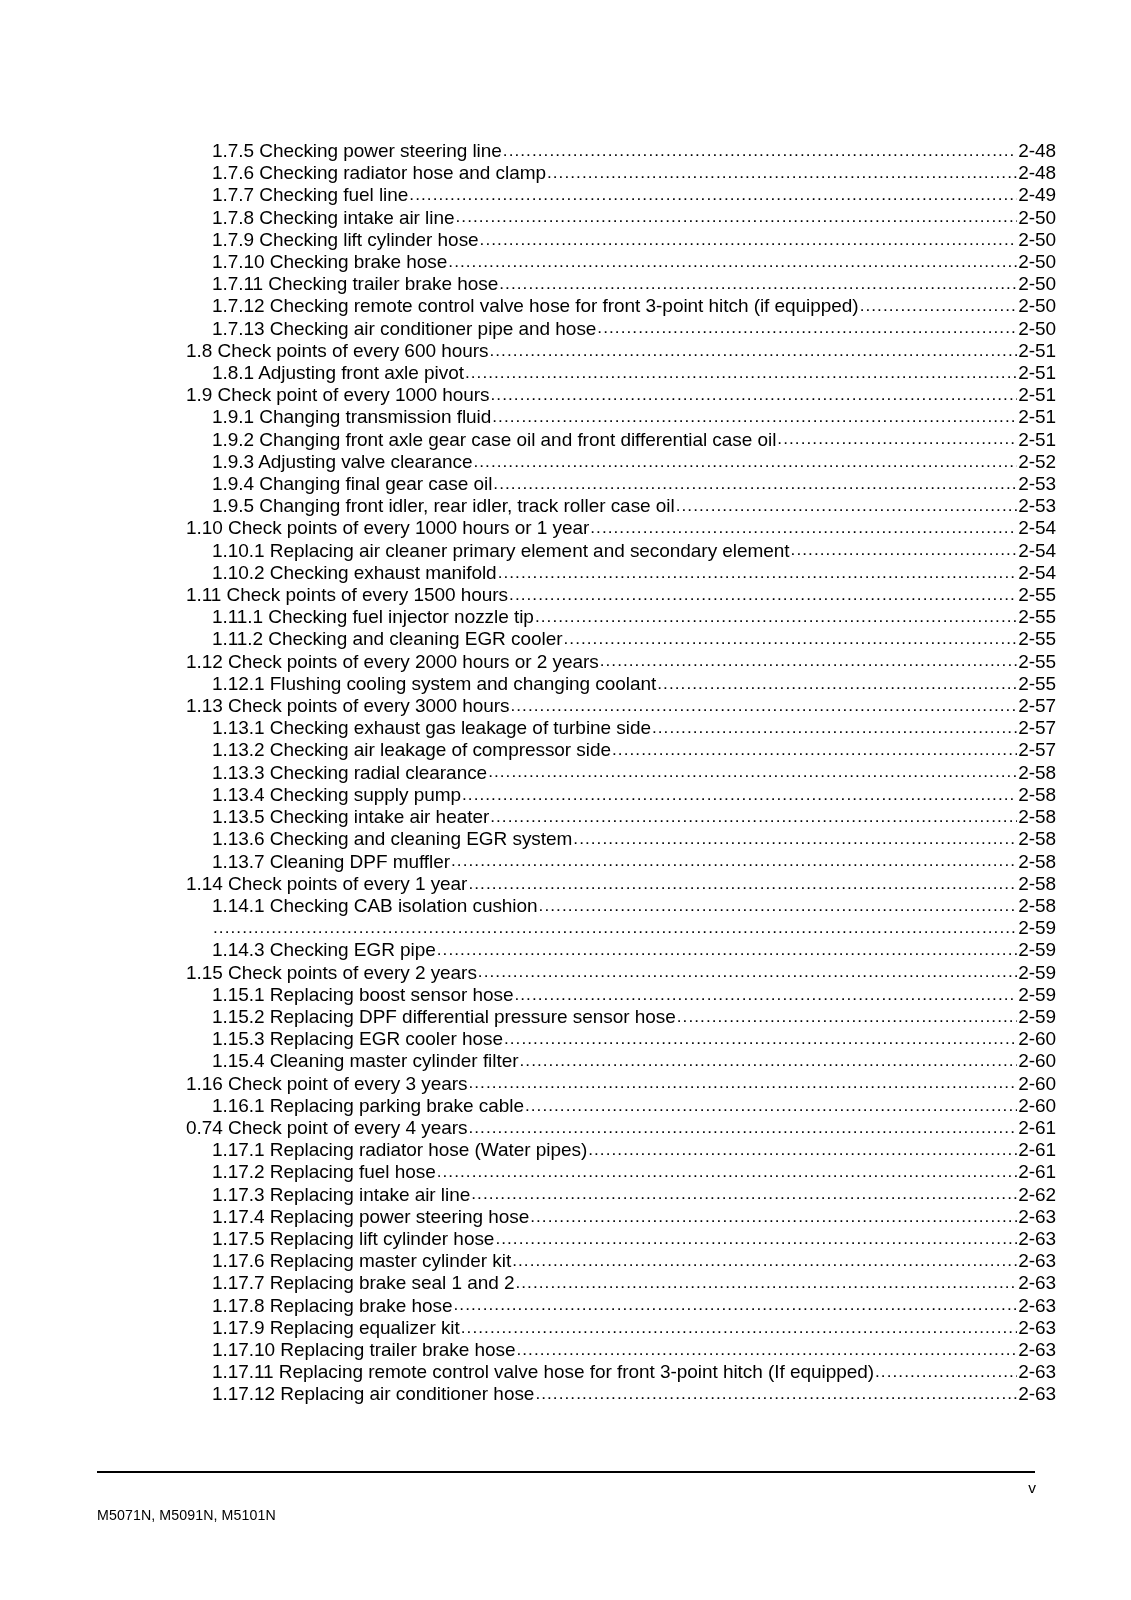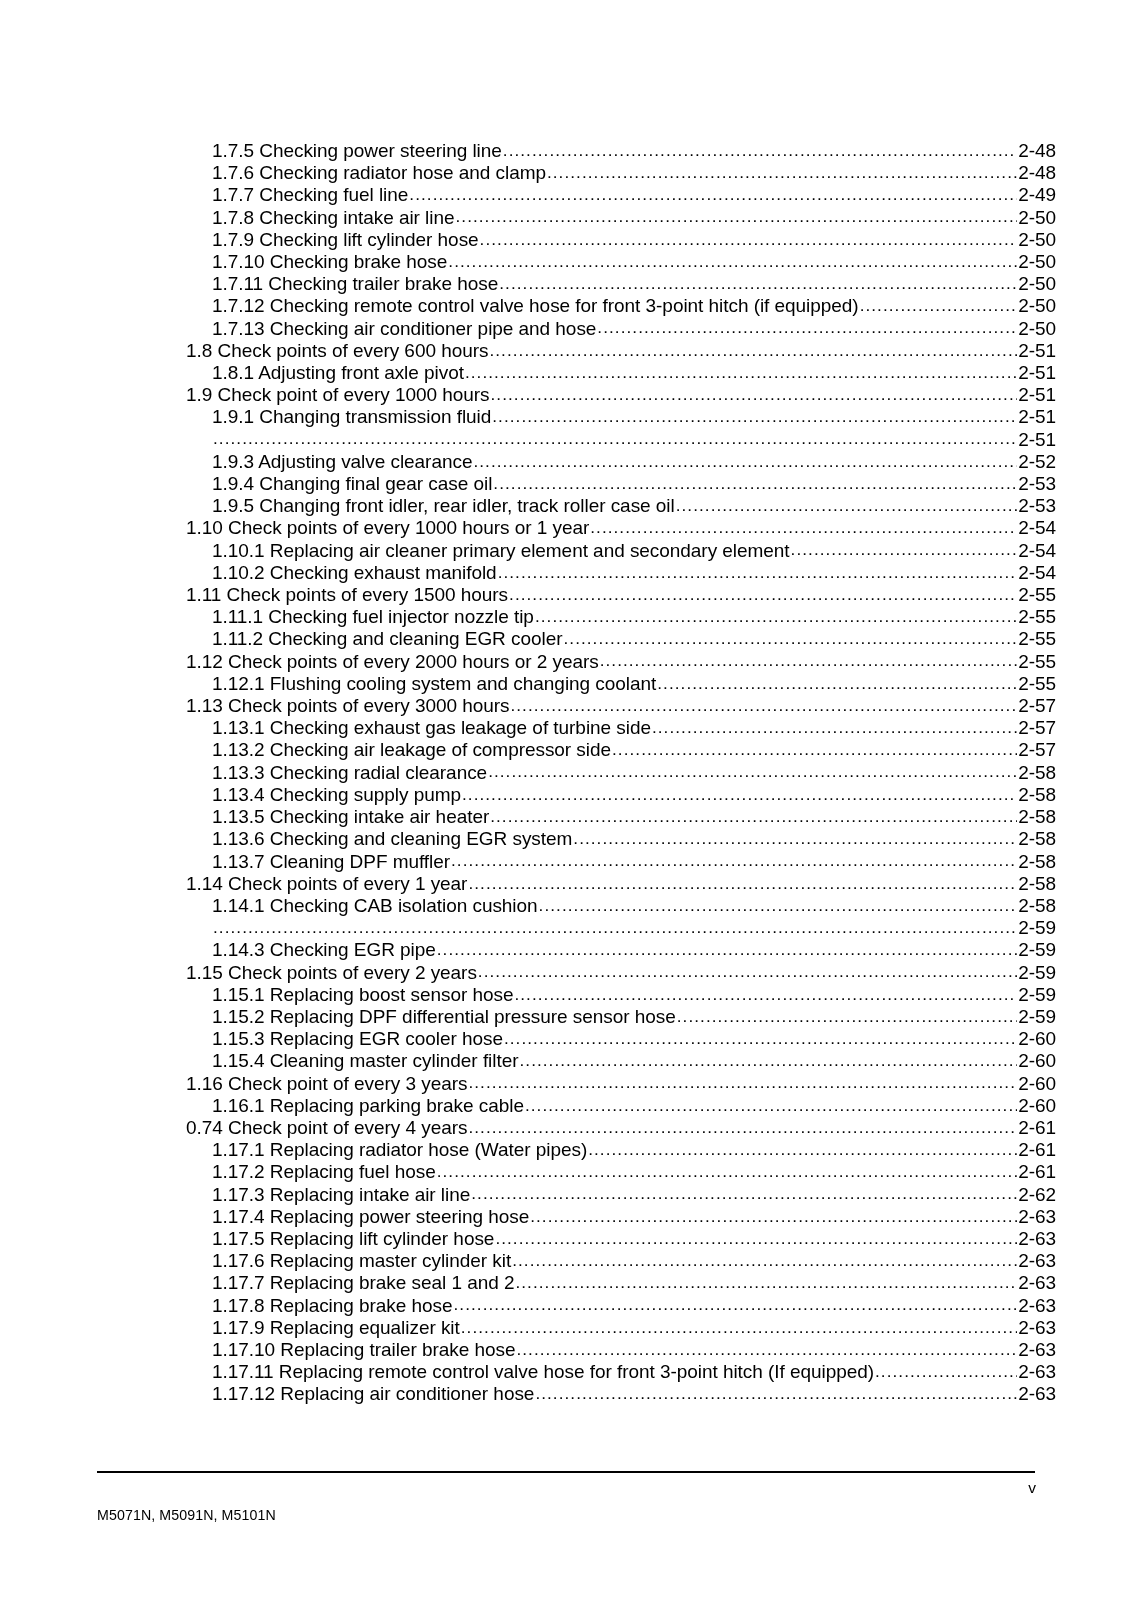--- a/index.html
+++ b/index.html
@@ -172,20 +172,21 @@
         <span class="toc-title">1.9 Check point of every 1000 hours </span>
         <span class="toc-leader"></span>
         <span class="toc-page">2-51</span>
       </div>
       <div class="toc-entry lvl3">
         <span class="toc-title">1.9.1 Changing transmission fluid</span>
         <span class="toc-leader"></span>
         <span class="toc-page">2-51</span>
       </div>
       <div class="toc-entry lvl3">
+        <span class="toc-title">1.9.2 Changing front axle gear case oil and front differential case oil </span>
         <span class="toc-leader"></span>
         <span class="toc-page">2-51</span>
       </div>
       <div class="toc-entry lvl3">
         <span class="toc-title">1.9.3 Adjusting valve clearance </span>
         <span class="toc-leader"></span>
         <span class="toc-page">2-52</span>
       </div>
       <div class="toc-entry lvl3">
         <span class="toc-title">1.9.4 Changing final gear case oil </span>

